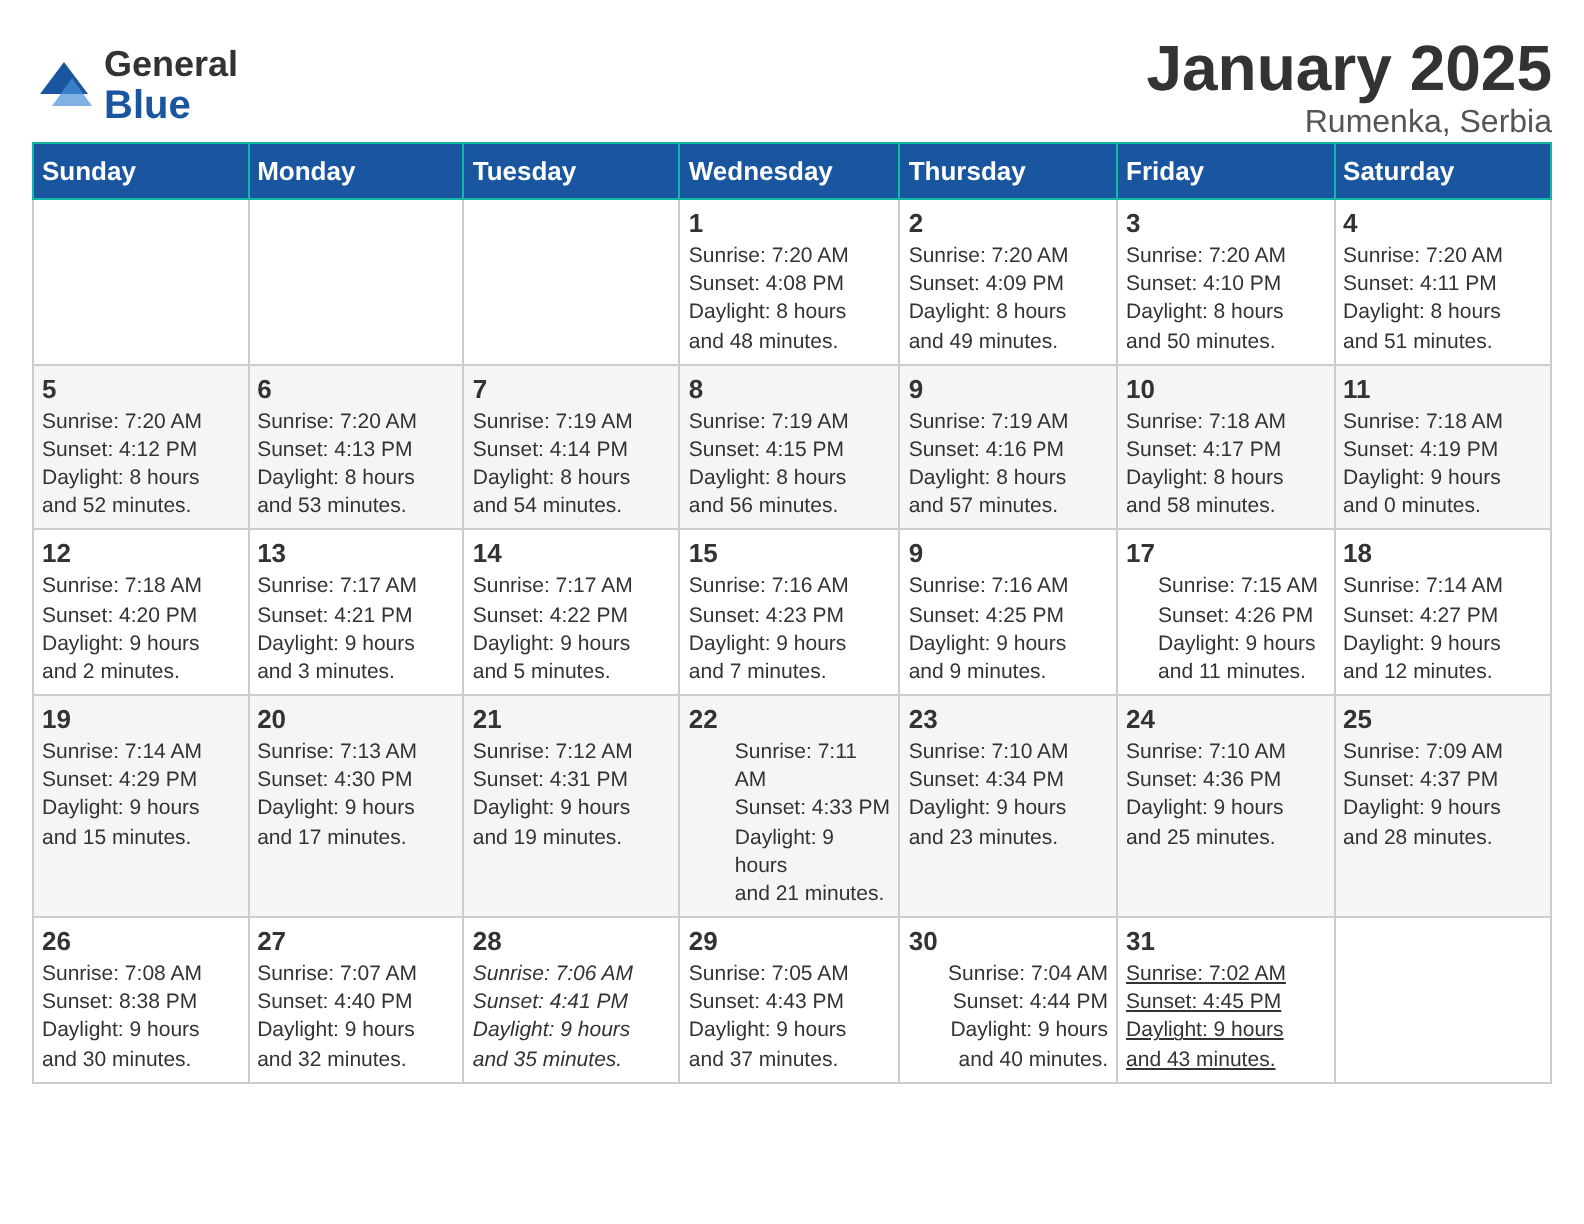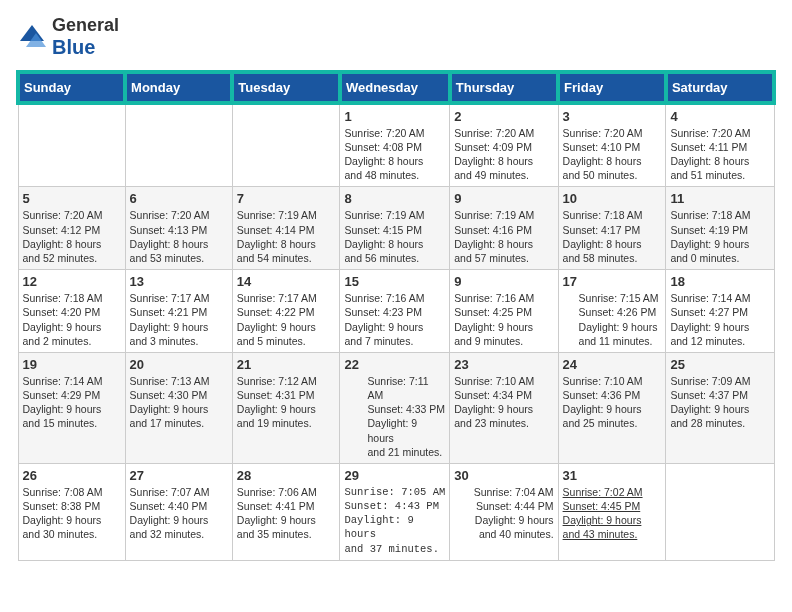--- a/index.html
+++ b/index.html
@@ -7,21 +7,21 @@
       font-family: Arial, sans-serif;
       background: #fff;
       width: 792px;
       min-height: 612px;
       padding: 16px;
     }
     .header {
       display: flex;
       justify-content: space-between;
       align-items: center;
-      margin-bottom: 12px;
+      margin-bottom: 0;
     }
     .logo {
       display: flex;
       align-items: center;
     }
     .logo-text {
       display: flex;
       flex-direction: column;
       line-height: 1.1;
     }
@@ -57,21 +57,21 @@
       border-collapse: collapse;
       font-size: 11px;
     }
     .calendar thead th {
       background: #1a56a0;
       color: #fff;
       padding: 6px 4px;
       text-align: left;
       font-size: 13px;
       font-weight: bold;
-      border: 4px solid #14b8a6;
+      border: 1px solid #14b8a6;
     }
     .calendar tbody td {
       border: 1px solid #ccc;
       vertical-align: top;
       padding: 4px;
       width: 113px;
       min-height: 80px;
       background: #fff;
     }
     .calendar tbody tr:nth-child(even) td {
@@ -100,20 +100,24 @@
   <div class="logo">
     <svg class="logo-icon" viewBox="0 0 32 32">
       <polygon points="16,4 28,20 4,20" fill="#1a56a0"></polygon>
       <polygon points="20,12 30,26 10,26" fill="#4a90d9" opacity="0.7"></polygon>
     </svg>
     <div class="logo-text">
       <span class="logo-general">General</span>
       <span class="logo-blue">Blue</span>
     </div>
   </div>
+  <div class="title-block">
+    <div class="month-title">January 2025</div>
+    <div class="location">Rumenka, Serbia</div>
+  </div>
 </div>
 
 <table class="calendar">
   <thead>
     <tr>
     <th>Sunday</th>
         <th>Monday</th>
         <th>Tuesday</th>
         <th>Wednesday</th>
         <th>Thursday</th>
@@ -318,28 +322,28 @@
         </td>
         <td>
           <span class="day-num">27</span>
           <div class="day-info" style="white-space: pre-line;">Sunrise: 7:07 AM
 Sunset: 4:40 PM
 Daylight: 9 hours
 and 32 minutes.</div>
         </td>
         <td>
           <span class="day-num">28</span>
-          <div class="day-info" style="white-space: pre-line;">Sunrise: 7:06 AM
+          <div class="day-info" style="white-space: pre-line; font-style: italic;">Sunrise: 7:06 AM
 Sunset: 4:41 PM
 Daylight: 9 hours
 and 35 minutes.</div>
         </td>
         <td>
           <span class="day-num">29</span>
-          <div class="day-info" style="white-space: pre-line; font-family: Liberation Mono, monospace;">Sunrise: 7:05 AM
+          <div class="day-info" style="white-space: pre-line;">Sunrise: 7:05 AM
 Sunset: 4:43 PM
 Daylight: 9 hours
 and 37 minutes.</div>
         </td>
         <td>
           <span class="day-num">30</span>
           <div class="day-info" style="white-space: pre-line; text-align: right;">Sunrise: 7:04 AM
 Sunset: 4:44 PM
 Daylight: 9 hours
 and 40 minutes.</div>

